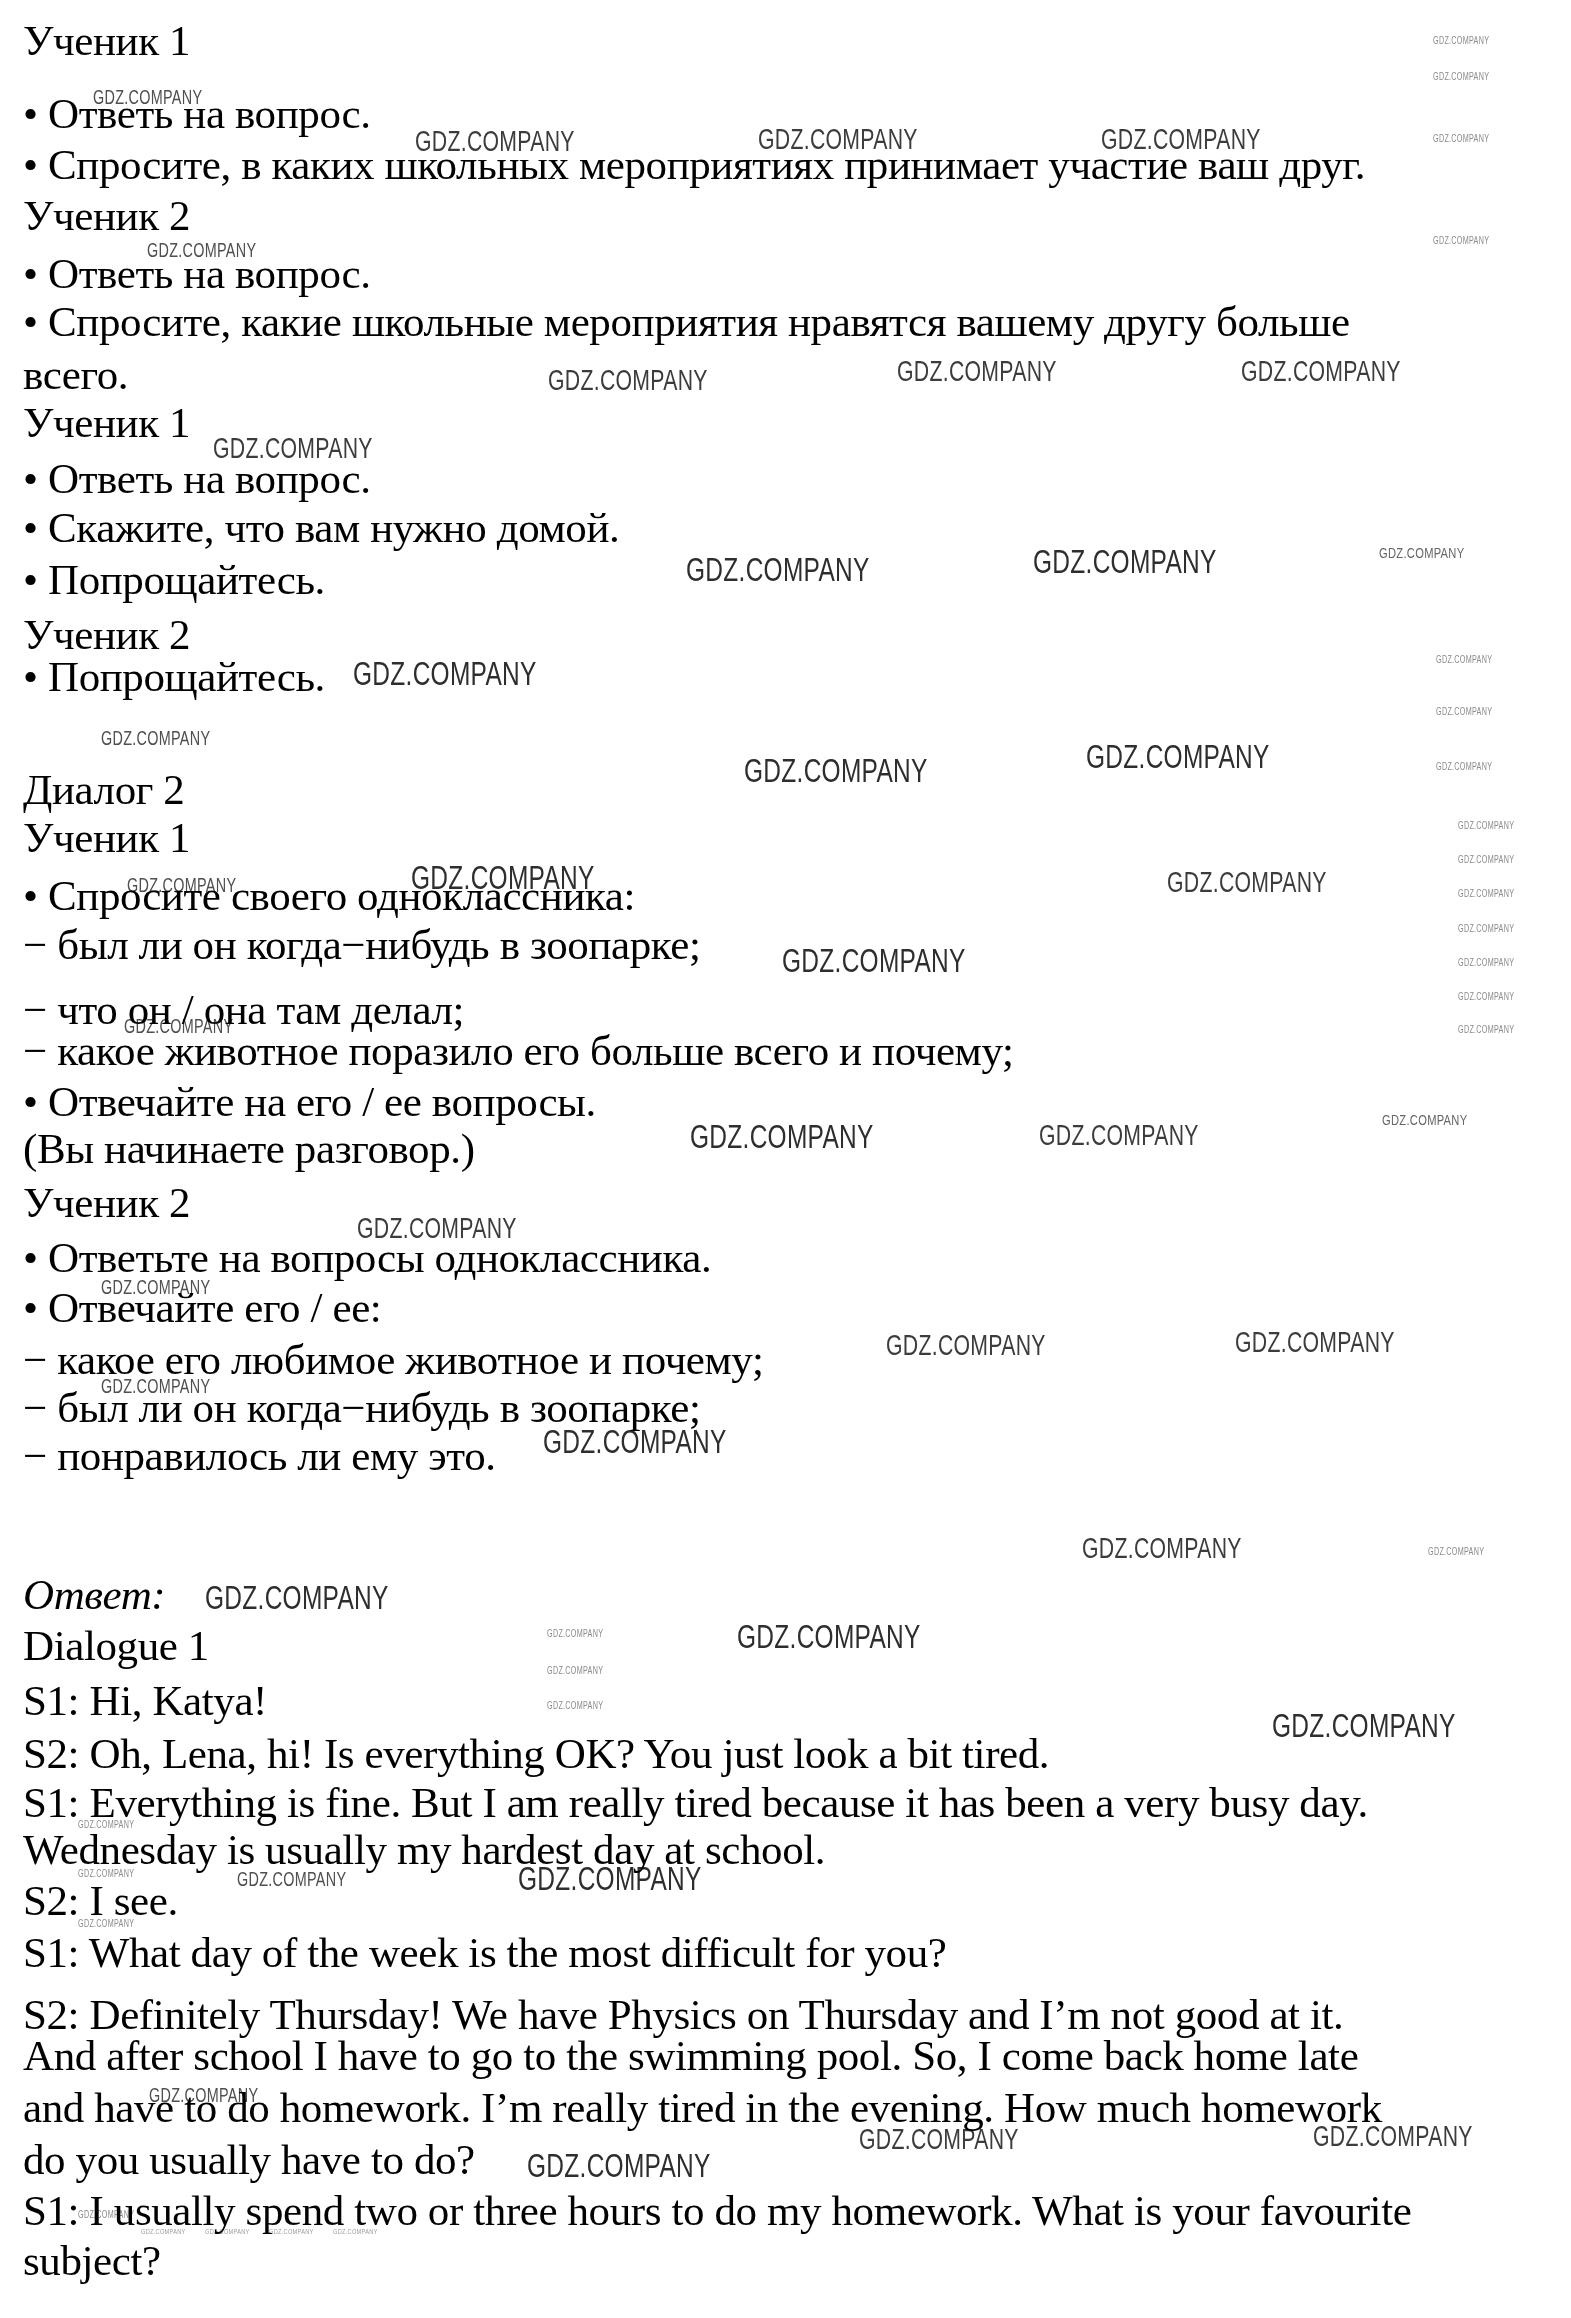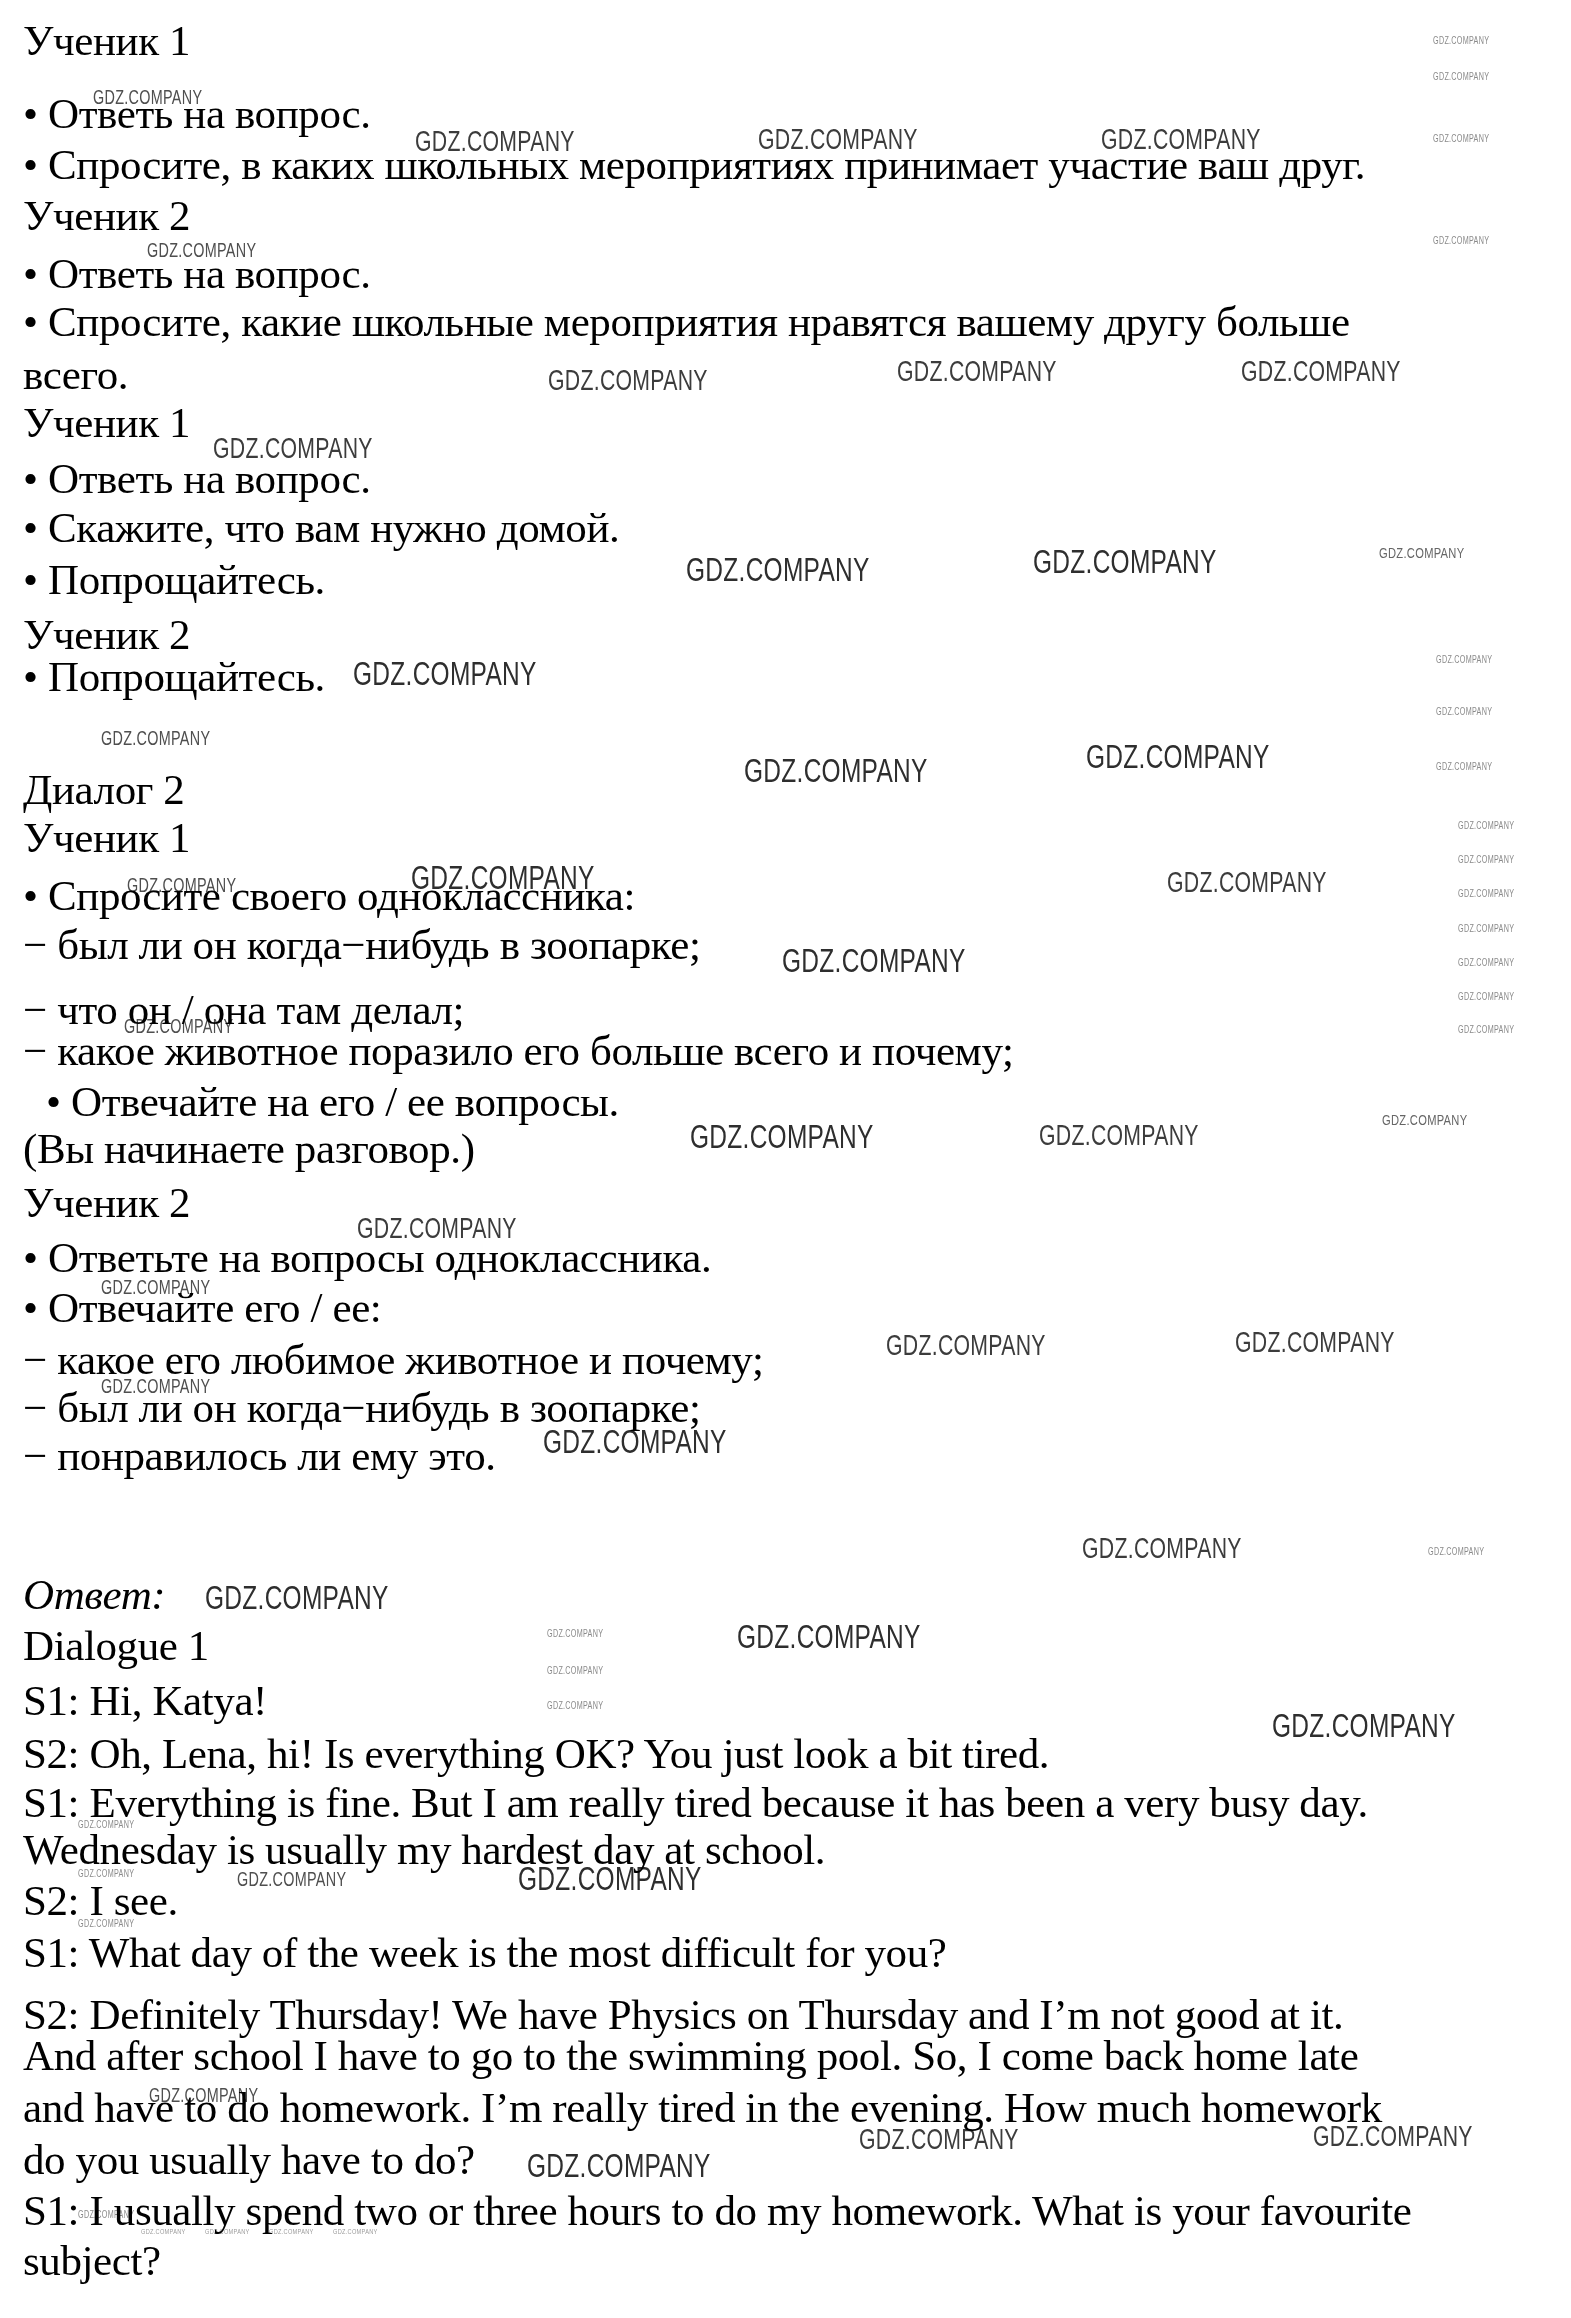--- a/index.html
+++ b/index.html
@@ -120,21 +120,21 @@
       <div class="doc-line" style="top: 503px;">• Скажите, что вам нужно домой.</div>
       <div class="doc-line" style="top: 555px;">• Попрощайтесь.</div>
       <div class="doc-line" style="top: 610px;">Ученик 2</div>
       <div class="doc-line" style="top: 652px;">• Попрощайтесь.</div>
       <div class="doc-line" style="top: 765px;">Диалог 2</div>
       <div class="doc-line" style="top: 813px;">Ученик 1</div>
       <div class="doc-line" style="top: 871px;">• Спросите своего одноклассника:</div>
       <div class="doc-line" style="top: 920px;">− был ли он когда−нибудь в зоопарке;</div>
       <div class="doc-line" style="top: 976px; margin-top: 9px;">− что он / она там делал;</div>
       <div class="doc-line" style="top: 1026px;">− какое животное поразило его больше всего и почему;</div>
-      <div class="doc-line" style="top: 1077px; margin-left: 23px;">• Отвечайте на его / ее вопросы.</div>
+      <div class="doc-line" style="top: 1077px;">• Отвечайте на его / ее вопросы.</div>
       <div class="doc-line" style="top: 1124px;">(Вы начинаете разговор.)</div>
       <div class="doc-line" style="top: 1178px;">Ученик 2</div>
       <div class="doc-line" style="top: 1233px;">• Ответьте на вопросы одноклассника.</div>
       <div class="doc-line" style="top: 1283px;">• Отвечайте его / ее:</div>
       <div class="doc-line" style="top: 1335px;">− какое его любимое животное и почему;</div>
       <div class="doc-line" style="top: 1383px;">− был ли он когда−нибудь в зоопарке;</div>
       <div class="doc-line" style="top: 1431px;">− понравилось ли ему это.</div>
       <div class="doc-line italic" style="top: 1526px;">Ответ:</div>
       <div class="doc-line" style="top: 1621px;">Dialogue 1</div>
       <div class="doc-line" style="top: 1676px;">S1: Hi, Katya!</div>

